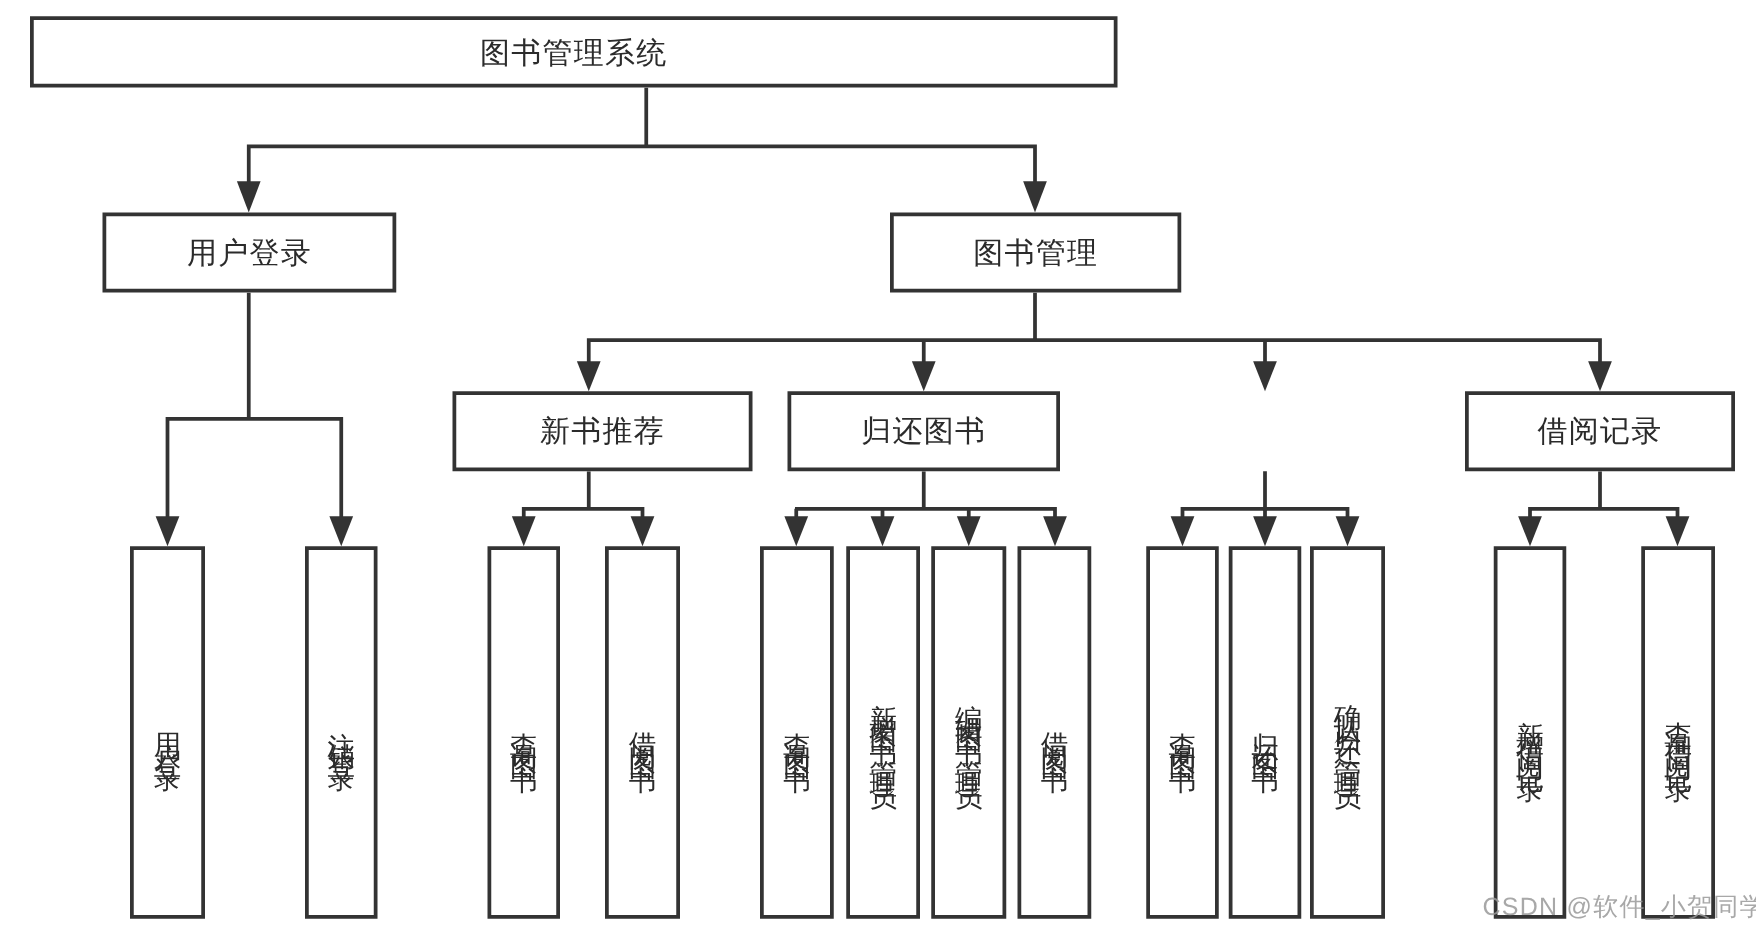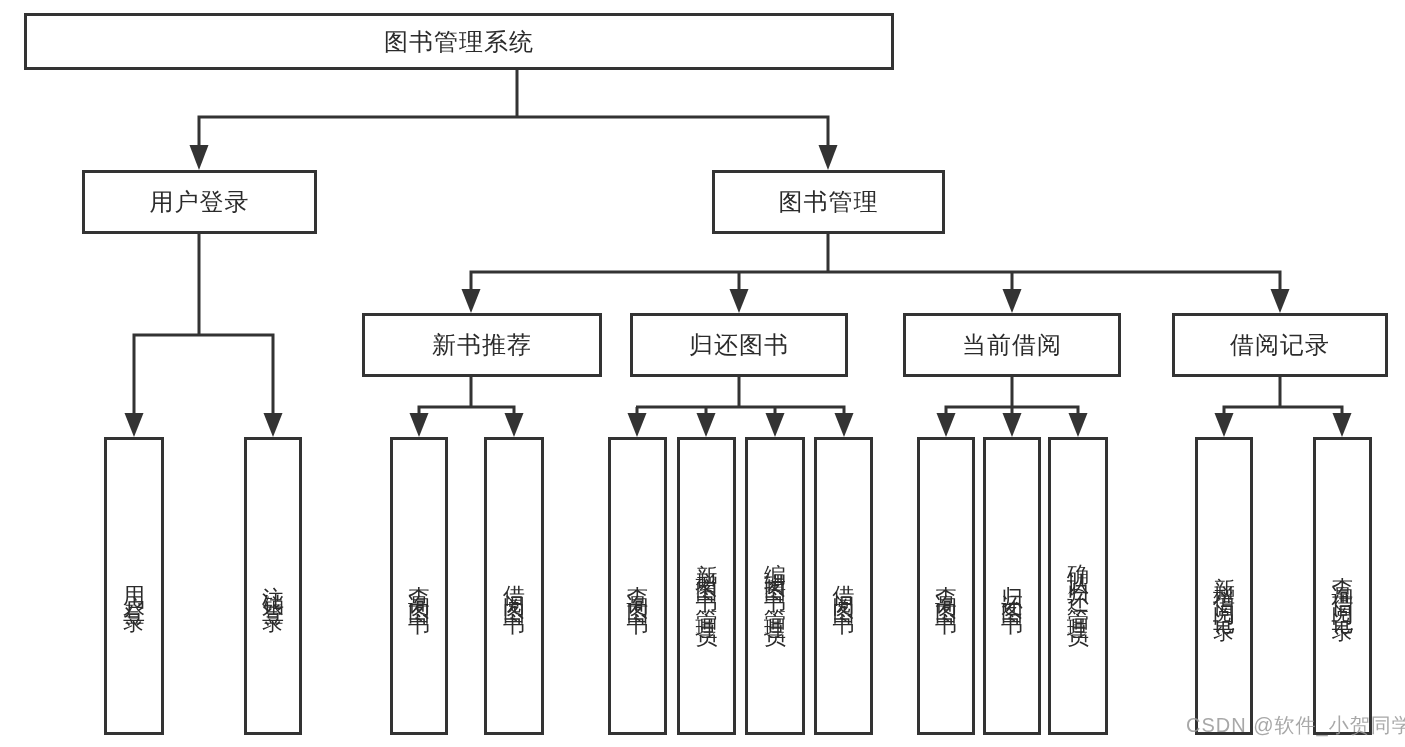--- a/index.html
+++ b/index.html
@@ -136,23 +136,20 @@
   <div class="box" id="n-book-mgmt">
     <span class="hlabel">图书管理</span>
   </div>
 
   <div class="box" id="n-new-book-rec">
     <span class="hlabel">新书推荐</span>
   </div>
   <div class="box" id="n-book-borrow">
     <span class="hlabel">归还图书</span>
   </div>
-  <div class="box" id="n-current-borrow">
-    <span class="hlabel">当前借阅</span>
-  </div>
   <div class="box" id="n-borrow-record">
     <span class="hlabel">借阅记录</span>
   </div>
 
   <div class="box" id="l-user-login">
     <span class="vtext">用户登录</span>
   </div>
   <div class="box" id="l-logout">
     <span class="vtext">注销登录</span>
   </div>

